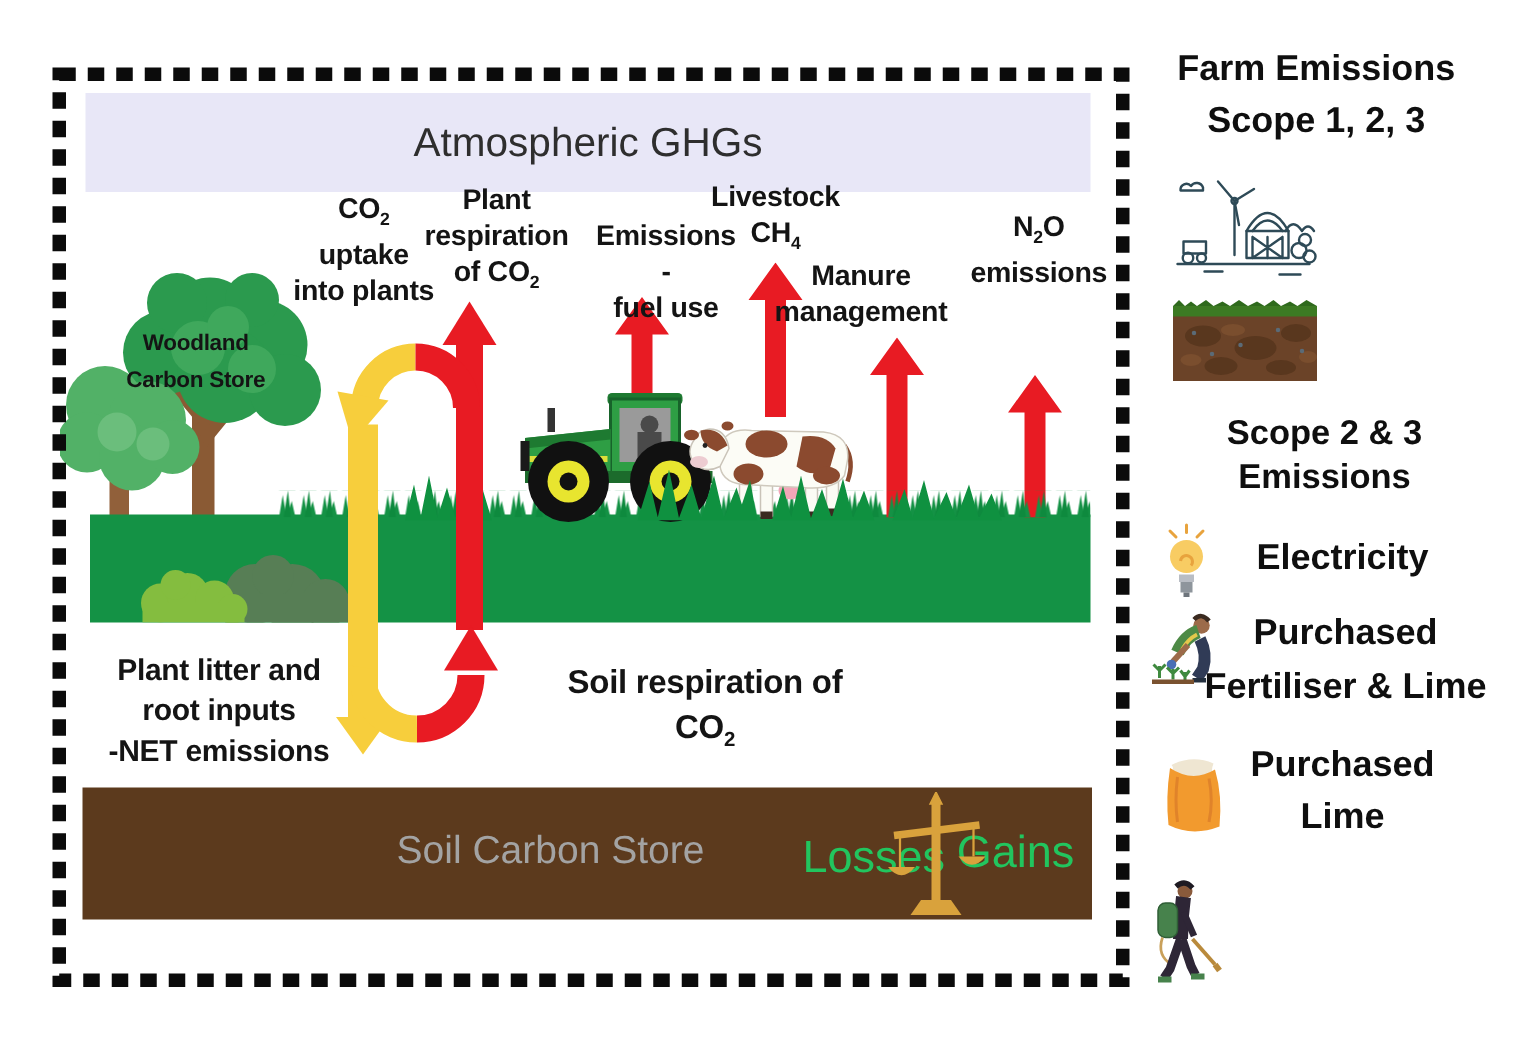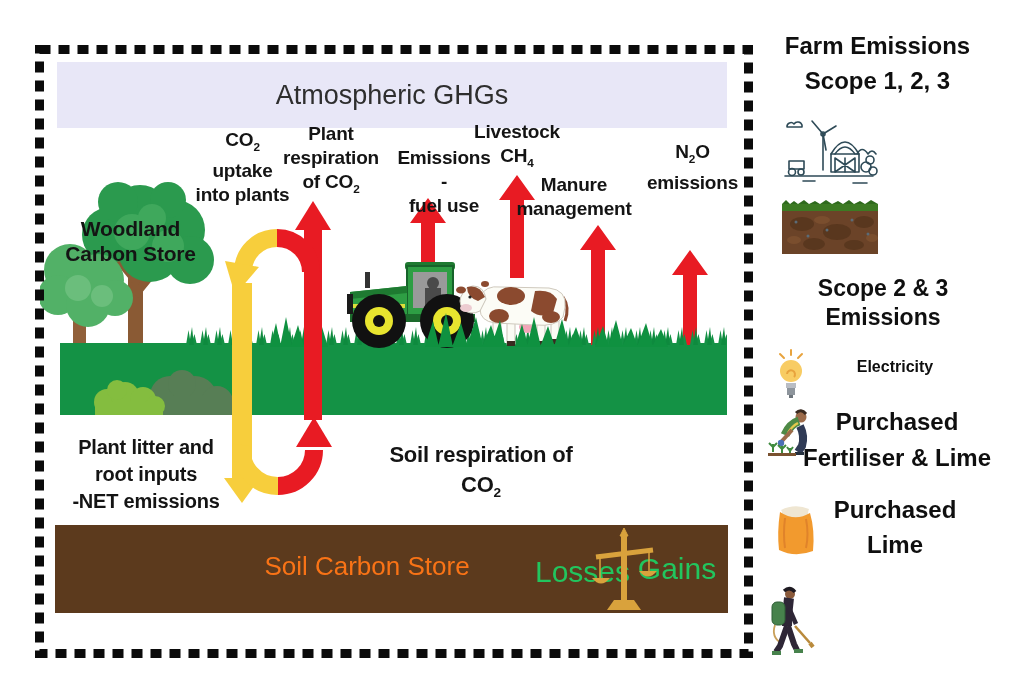--- a/index.html
+++ b/index.html
@@ -7,21 +7,21 @@
          font-family:"Liberation Sans",sans-serif;}
   .abs{position:absolute;}
   .lbl{position:absolute;text-align:center;font-weight:700;color:#141414;
        font-size:19px;line-height:24px;letter-spacing:-0.2px;}
   .lbl sub, .sublbl sub{font-size:0.62em;}
   .banner{position:absolute;left:57px;top:62px;width:670px;height:66px;background:#e8e7f7;
           display:flex;align-items:center;justify-content:center;
           font-size:27px;color:#2e2e2e;font-weight:400;}
   .soilbar{position:absolute;left:55px;top:525px;width:673px;height:88px;background:#5c3a1d;z-index:2;}
   .soilbar-title{position:absolute;left:162px;top:26px;width:300px;text-align:center;
-                 color:#f97316;font-size:26px;font-weight:400;}
+                 color:#a3a3a3;font-size:26px;font-weight:400;}
   .scale-word{position:absolute;color:#22c55e;font-size:30px;font-weight:400;top:30px;}
   .sidebar-text{position:absolute;text-align:center;font-weight:700;color:#0f0f0f;}
   .strip{position:absolute;left:60px;top:343px;width:667px;height:72px;background:#149245;z-index:2;}
   .z2{z-index:2}.z3{z-index:3}.z4{z-index:4}.z5{z-index:5}.z6{z-index:6}.z7{z-index:7}.z8{z-index:8}.z10{z-index:10}
 </style>
 </head>
 <body>
 
 <div class="stage">
 
@@ -58,21 +58,21 @@
         <circle cx="18" cy="115" r="20"></circle>
       <circle cx="48" cy="125" r="22"></circle>
         <circle cx="75" cy="118" r="18"></circle>
     </g>
     <g fill="#6bbe7c">
       <circle cx="38" cy="108" r="13"></circle>
         <circle cx="62" cy="116" r="11"></circle>
     </g>
   </svg>
 
-  <div class="lbl z8" style="left:58px;top:216px;width:145px;font-size:21px;line-height:25px;">
+  <div class="lbl z8" style="left:58px;top:216px;width:145px;font-size:15px;line-height:25px;">
     <div>Woodland</div>
     <div>Carbon Store</div>
   </div>
 
   <div class="strip"></div>
 
   <svg class="abs z4" style="left:185px;top:327px;" width="542" height="18">
     <defs>
       <pattern id="gb" width="14" height="18" patternUnits="userSpaceOnUse">
         <path d="M1,18 L3.5,3 L6,18 Z M6,18 L9.5,7 L12,18 Z" fill="#149245"></path>
@@ -214,21 +214,21 @@
   </div>
   <div class="lbl z8" style="left:645px;top:140px;width:95px;">
     <div><span>N</span><sub>2</sub><span>O</span></div>
     <div>emissions</div>
   </div>
   <div class="lbl z8" style="left:62px;top:434px;width:168px;font-size:20px;line-height:27px;">
     <div>Plant litter and</div>
     <div>root inputs</div>
     <div>-NET emissions</div>
   </div>
-  <div class="lbl z8" style="left:376px;top:440px;width:210px;font-size:22px;line-height:30px;">
+  <div class="lbl z8" style="left:365px;top:440px;width:210px;font-size:22px;line-height:30px;">
     <div>Soil respiration of</div>
     <div><span>CO</span><sub>2</sub></div>
   </div>
 
   <div class="soilbar">
     <div class="soilbar-title">Soil Carbon Store</div>
     <div class="scale-word" style="left:480px;width:78px;text-align:right;">Losses</div>
     <div class="scale-word" style="left:582px;width:80px;text-align:center;top:27px;">Gains</div>
     <svg class="abs" style="left:537px;top:3px;" width="66" height="86" viewBox="0 0 66 86">
       <g fill="#d9a23c" stroke="#d9a23c">
@@ -306,21 +306,21 @@
         <path d="M15,2 L15,7"></path>
           <path d="M4,6 L8,10"></path>
           <path d="M26,6 L22,10"></path>
       </g>
       <circle cx="15" cy="23" r="11" fill="#f8cc63"></circle>
       <path d="M11,26 a4,4 0 1 1 7,3" stroke="#e8a33d" stroke-width="2" fill="none"></path>
       <rect x="10" y="35" width="10" height="5" fill="#b9bdc4"></rect>
       <rect x="11" y="40" width="8" height="7" fill="#8e959c"></rect>
       <rect x="13" y="47" width="4" height="3" fill="#6e757c"></rect>
     </svg>
-    <div class="sidebar-text" style="left:60px;top:358px;width:150px;font-size:16px;">
+    <div class="sidebar-text" style="left:60px;top:358px;width:150px;font-size:24px;">
       <div>Electricity</div>
     </div>
 
     <svg class="abs" style="left:8px;top:408px;" width="52" height="48" viewBox="0 0 52 48">
       <circle cx="33" cy="9" r="5.5" fill="#9c6b4a"></circle>
       <path d="M28,5 q5,-5 10,1" stroke="#3a2a20" stroke-width="3" fill="none"></path>
       <path d="M31,13 Q22,16 17,27" stroke="#4e8a46" stroke-width="9" fill="none"></path>
       <path d="M30,15 Q24,18 20,25" stroke="#e4c84c" stroke-width="2.5" fill="none"></path>
       <path d="M24,22 L14,33" stroke="#9c6b4a" stroke-width="4" fill="none"></path>
       <circle cx="13" cy="35" r="3.2" fill="#4a6fb5"></circle>

